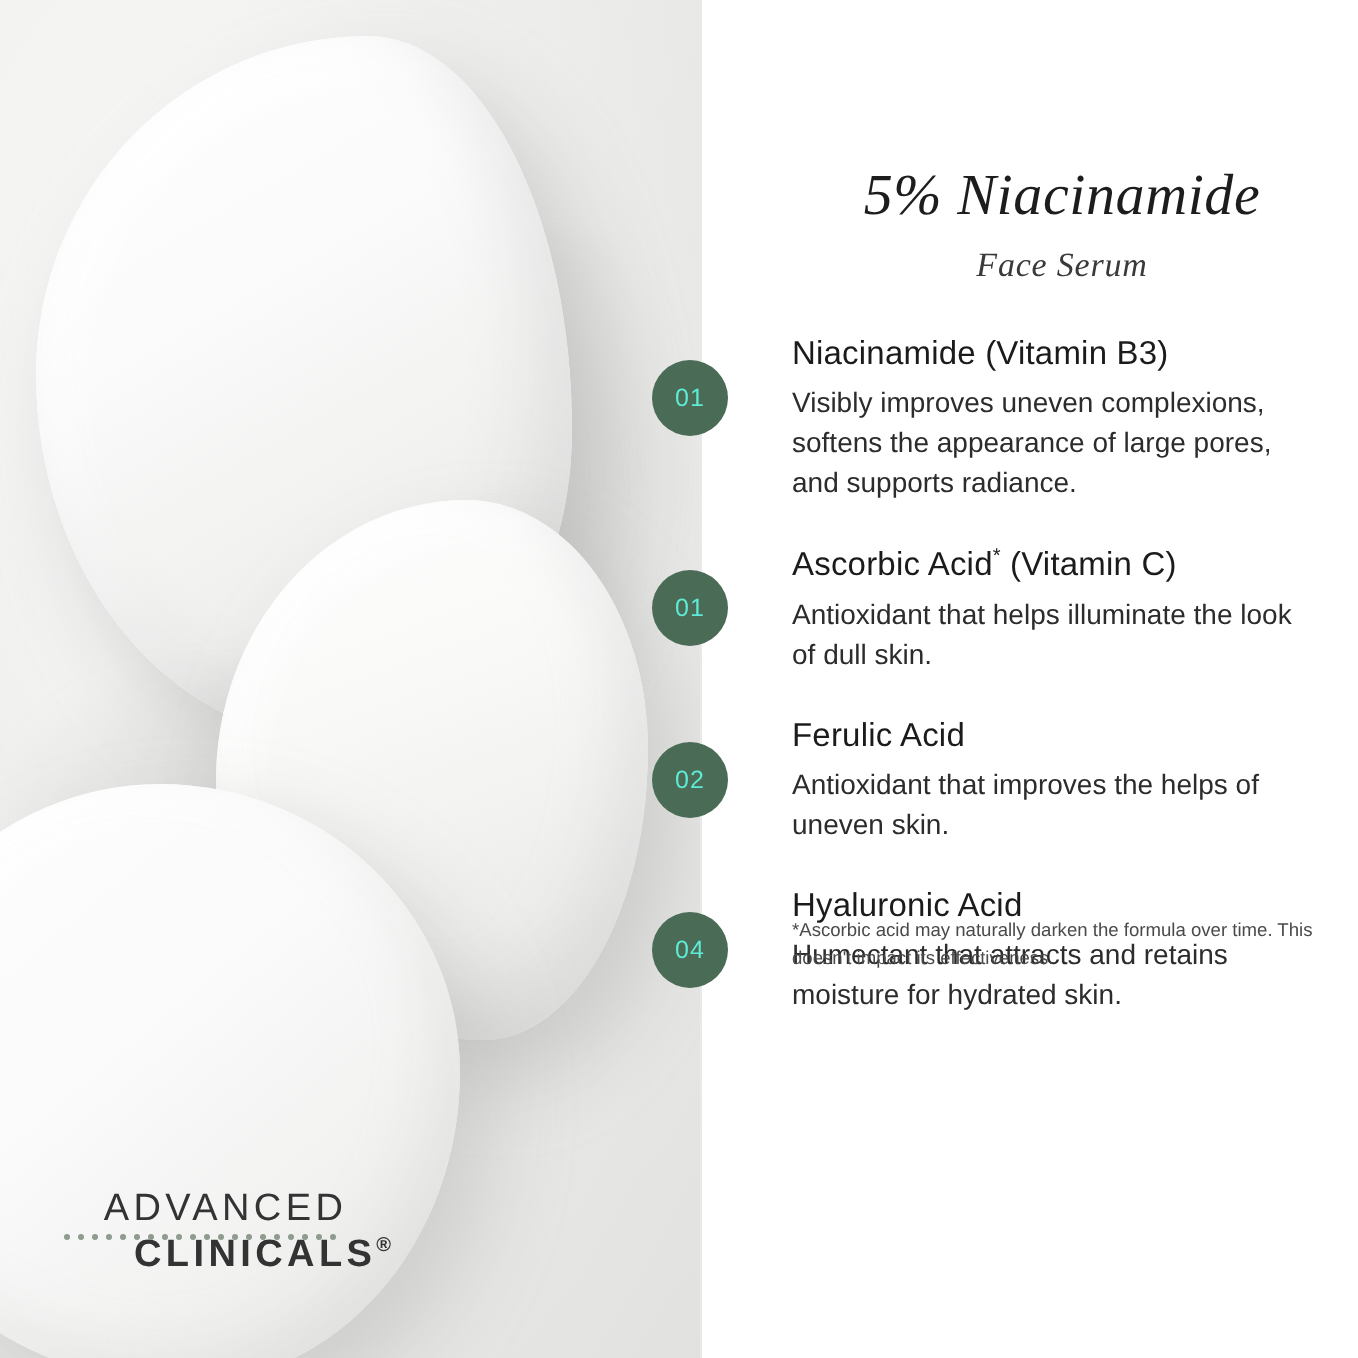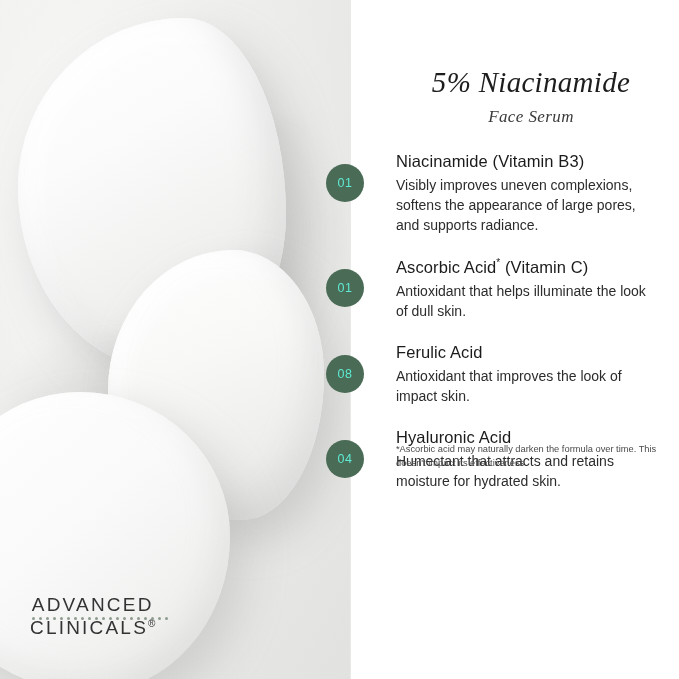--- a/index.html
+++ b/index.html
@@ -107,22 +107,23 @@
   }
   .brand-line1 {
     font-family: "Liberation Sans", sans-serif;
     font-size: 19px;
     font-weight: 400;
     color: #333333;
   }
   .brand-line2 {
     font-family: "Liberation Sans", sans-serif;
     font-size: 19px;
-    font-weight: 400;
+    font-weight: 700;
     color: #333333;
+    margin-left: 37px;
   }
   .brand-reg {
     font-size: 10px;
     vertical-align: super;
     letter-spacing: 0;
   }
   .brand-dots {
     position: absolute;
     left: 2px;
     top: 23px;
@@ -134,21 +135,21 @@
     width: 3px;
     height: 3px;
     border-radius: 50%;
     background: #8f9b8f;
   }
 
   
   .content {
     position: absolute;
     left: 351px;
-    top: 0;
+    top: 16px;
     width: 328px;
     height: 506px;
   }
   .title-block {
     position: absolute;
     left: 40px;
     top: 66px;
     width: 280px;
     text-align: center;
   }
@@ -286,23 +287,23 @@
         <div class="feature-desc">Visibly improves uneven complexions, softens the appearance of large pores, and supports radiance.</div>
       </div>
 
       <div class="feature">
         <div class="badge">01</div>
         <div class="feature-title"><span>Ascorbic Acid</span><sup>*</sup><span> (Vitamin C)</span></div>
         <div class="feature-desc">Antioxidant that helps illuminate the look of dull skin.</div>
       </div>
 
       <div class="feature">
-        <div class="badge">08</div>
+        <div class="badge">02</div>
         <div class="feature-title">Ferulic Acid</div>
-        <div class="feature-desc">Antioxidant that improves the look of impact skin.</div>
+        <div class="feature-desc">Antioxidant that improves the helps of uneven skin.</div>
       </div>
 
       <div class="feature">
         <div class="badge">04</div>
         <div class="feature-title">Hyaluronic Acid</div>
         <div class="feature-desc">Humectant that attracts and retains moisture for hydrated skin.</div>
       </div>
 
     </div>
 

